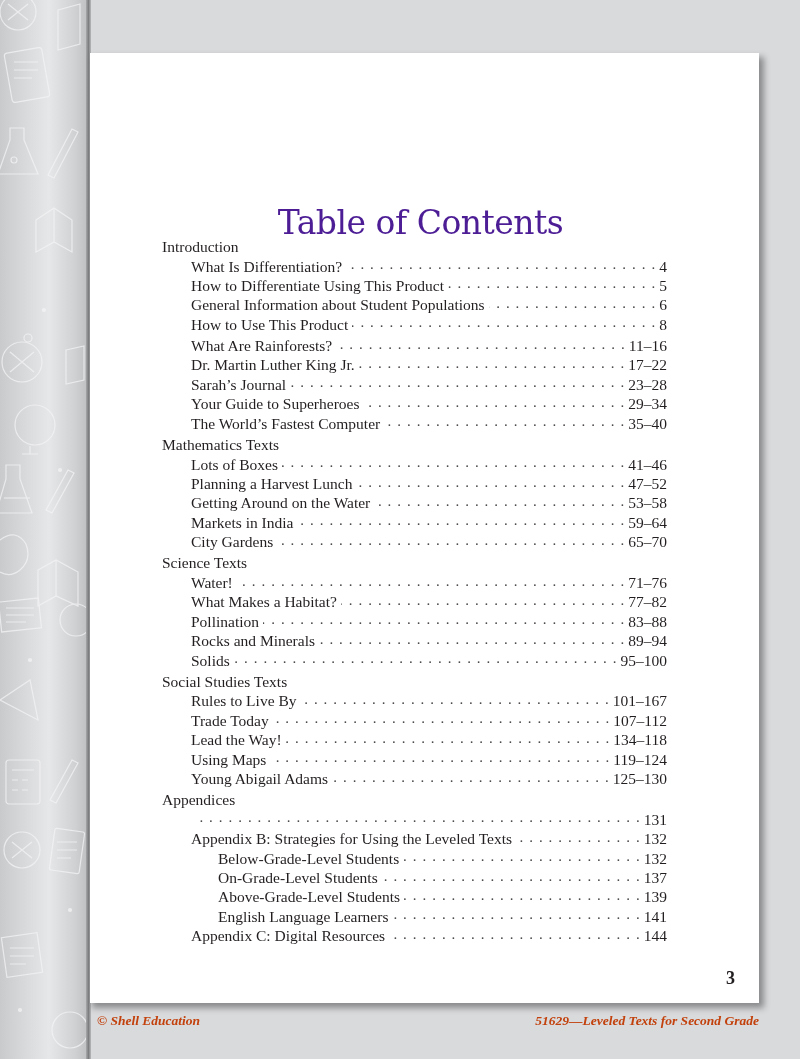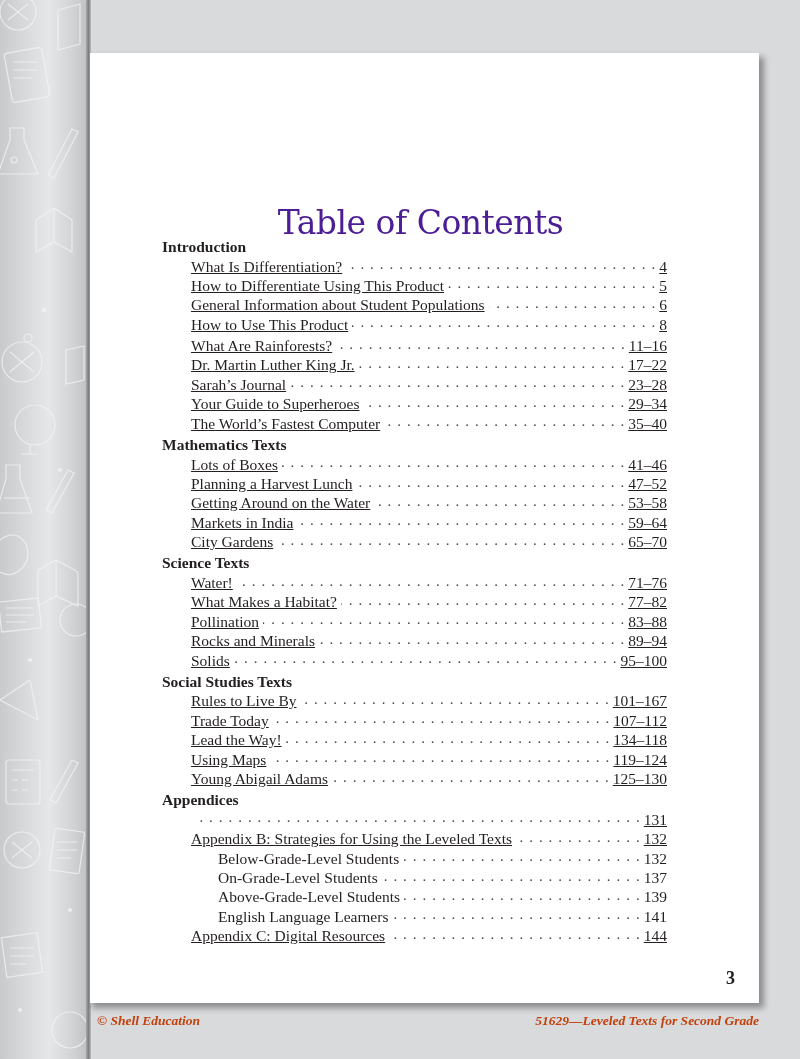--- a/index.html
+++ b/index.html
@@ -59,34 +59,34 @@
     transform: translateX(-4px);
   }
   .toc {
     position: absolute;
     left: 72px;
     top: 184px;
     width: 505px;
   }
   .section { margin-bottom: 2px; }
   .section-head {
-    font-weight: bold;
+    font-weight: normal;
     font-size: 15.5px;
     line-height: 19.5px;
     height: 19.5px;
   }
   .row {
     display: flex;
     align-items: baseline;
     font-size: 15.5px;
     line-height: 19.4px;
     height: 19.4px;
     white-space: nowrap;
   }
-  .row.lvl1 { padding-left: 29px; text-decoration: underline; }
+  .row.lvl1 { padding-left: 29px; }
   .row.lvl2 { padding-left: 56px; }
   .row .label { flex: 0 0 auto; }
   .row .dots {
     flex: 1 1 auto;
     overflow: hidden;
     margin: 0 3px 0 4px;
     position: relative;
     height: 12px;
     align-self: baseline;
   }

